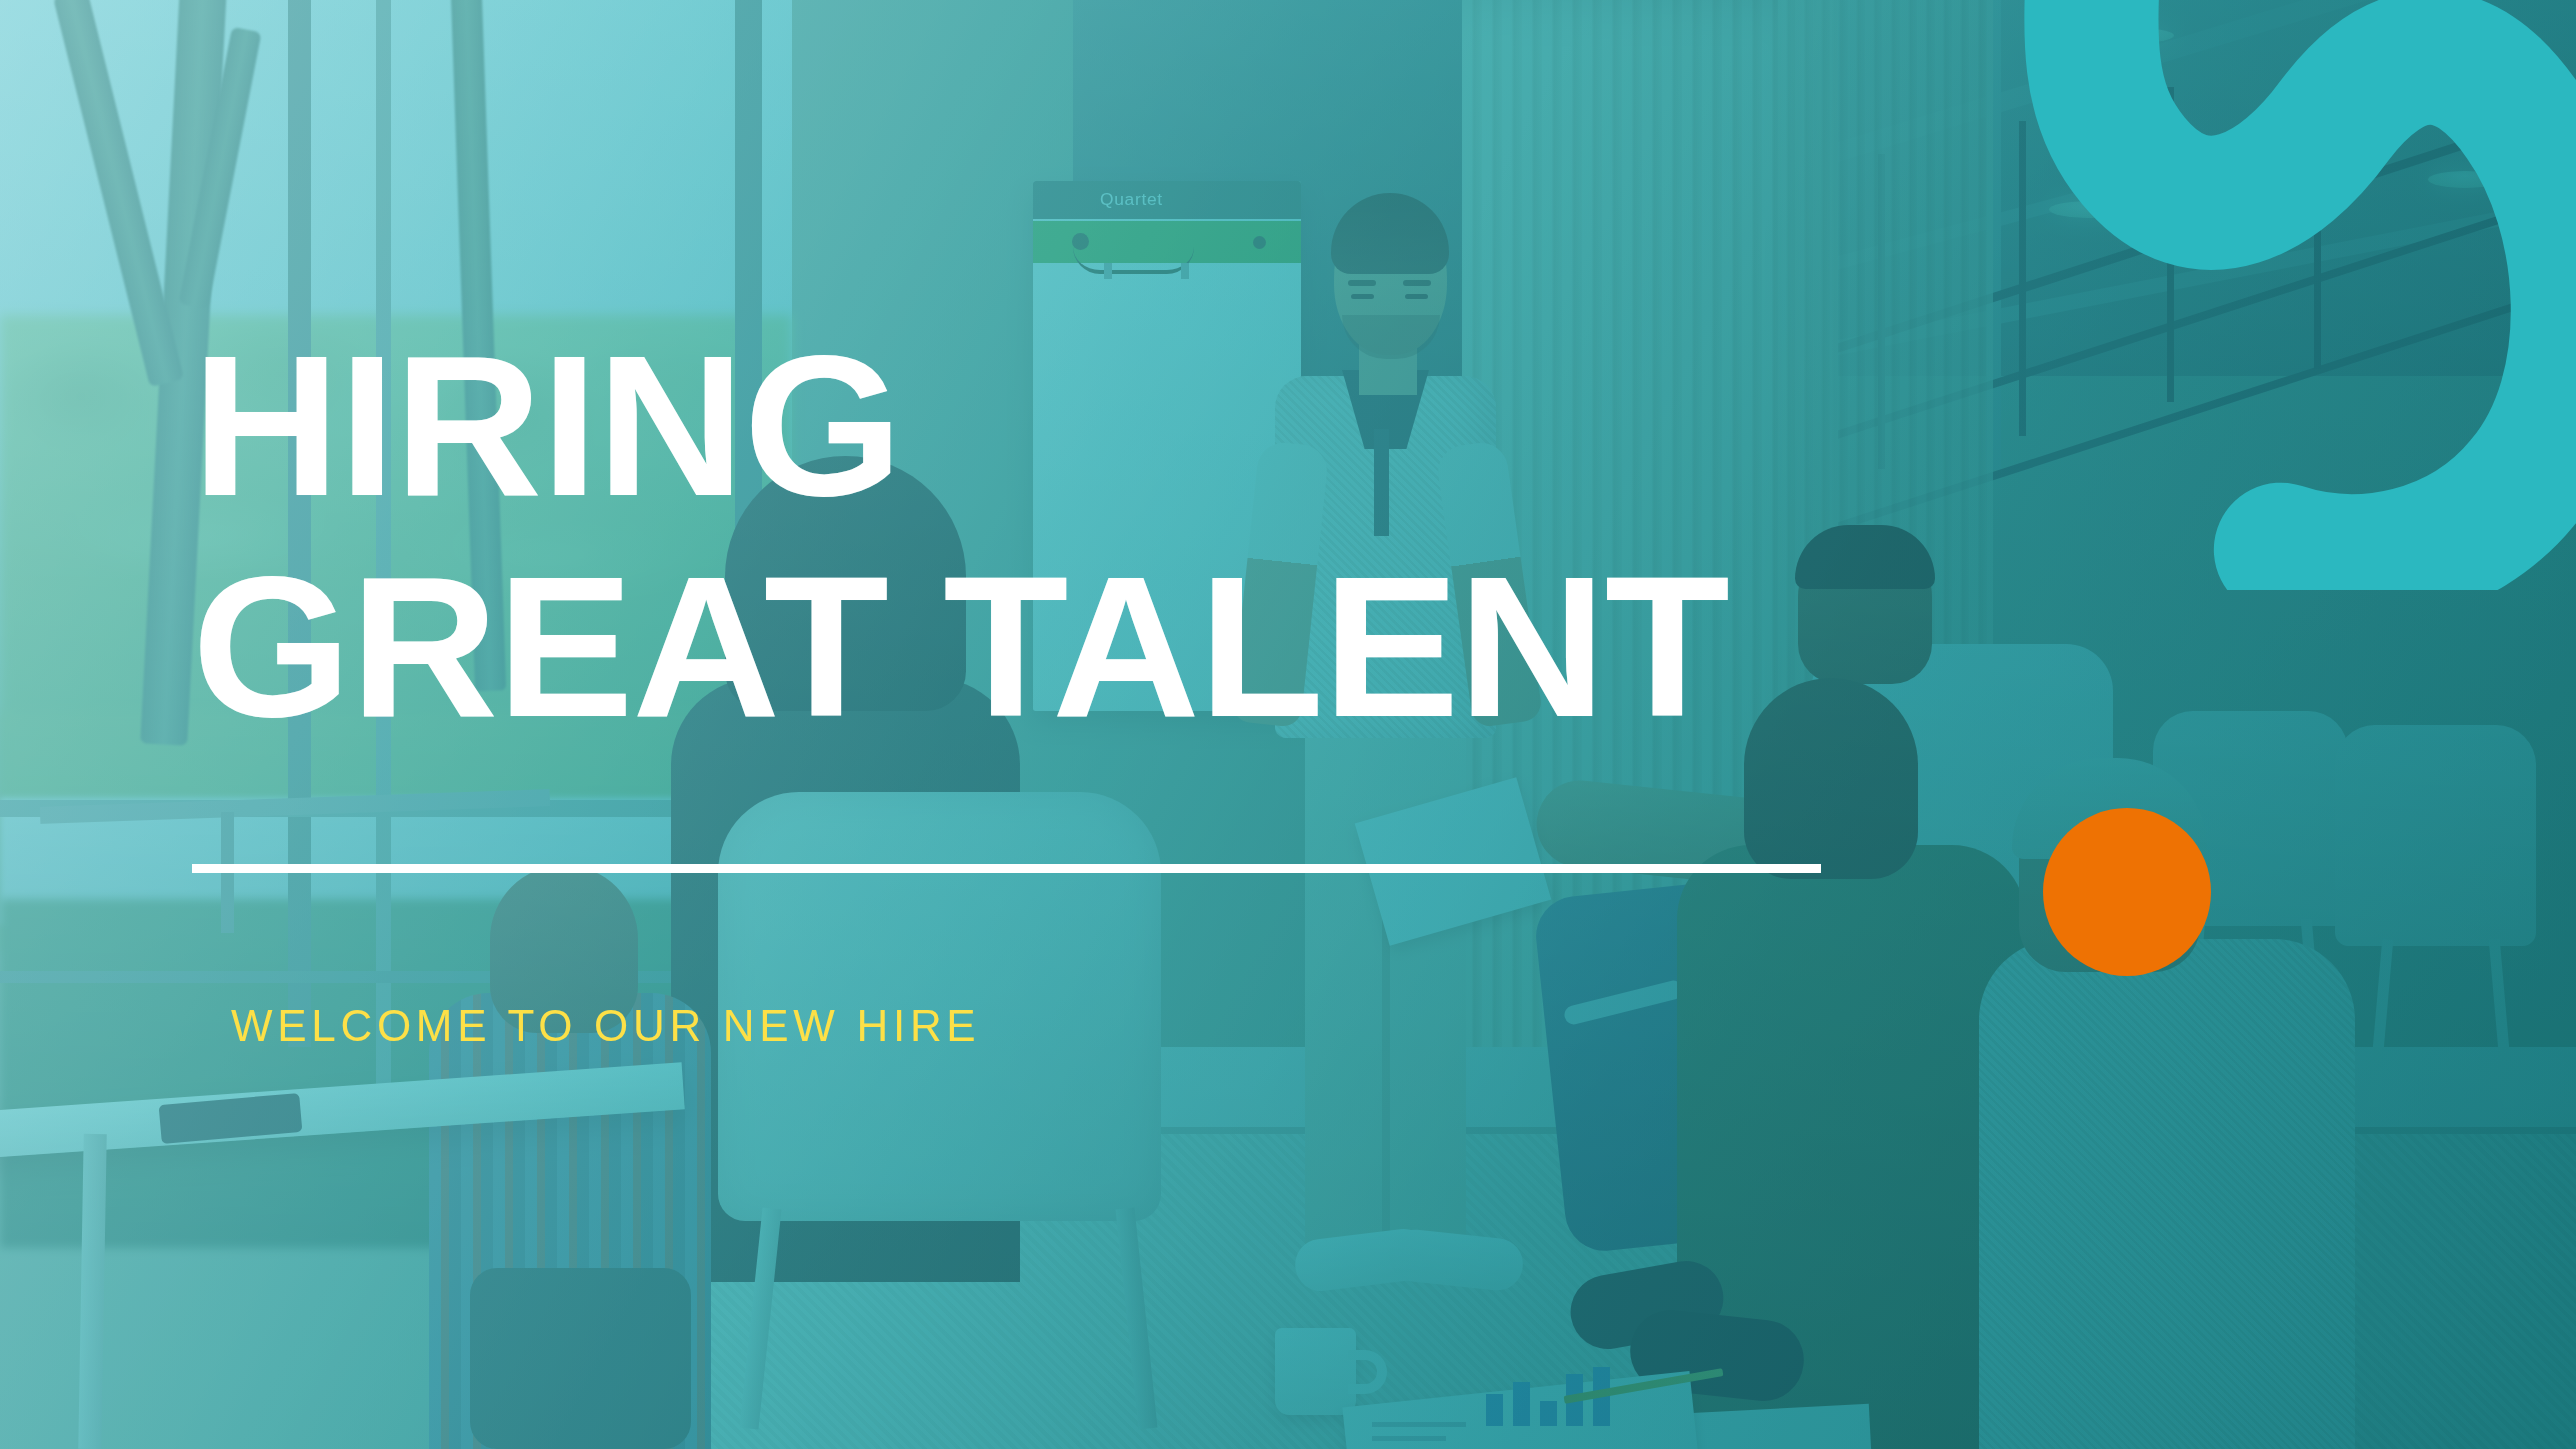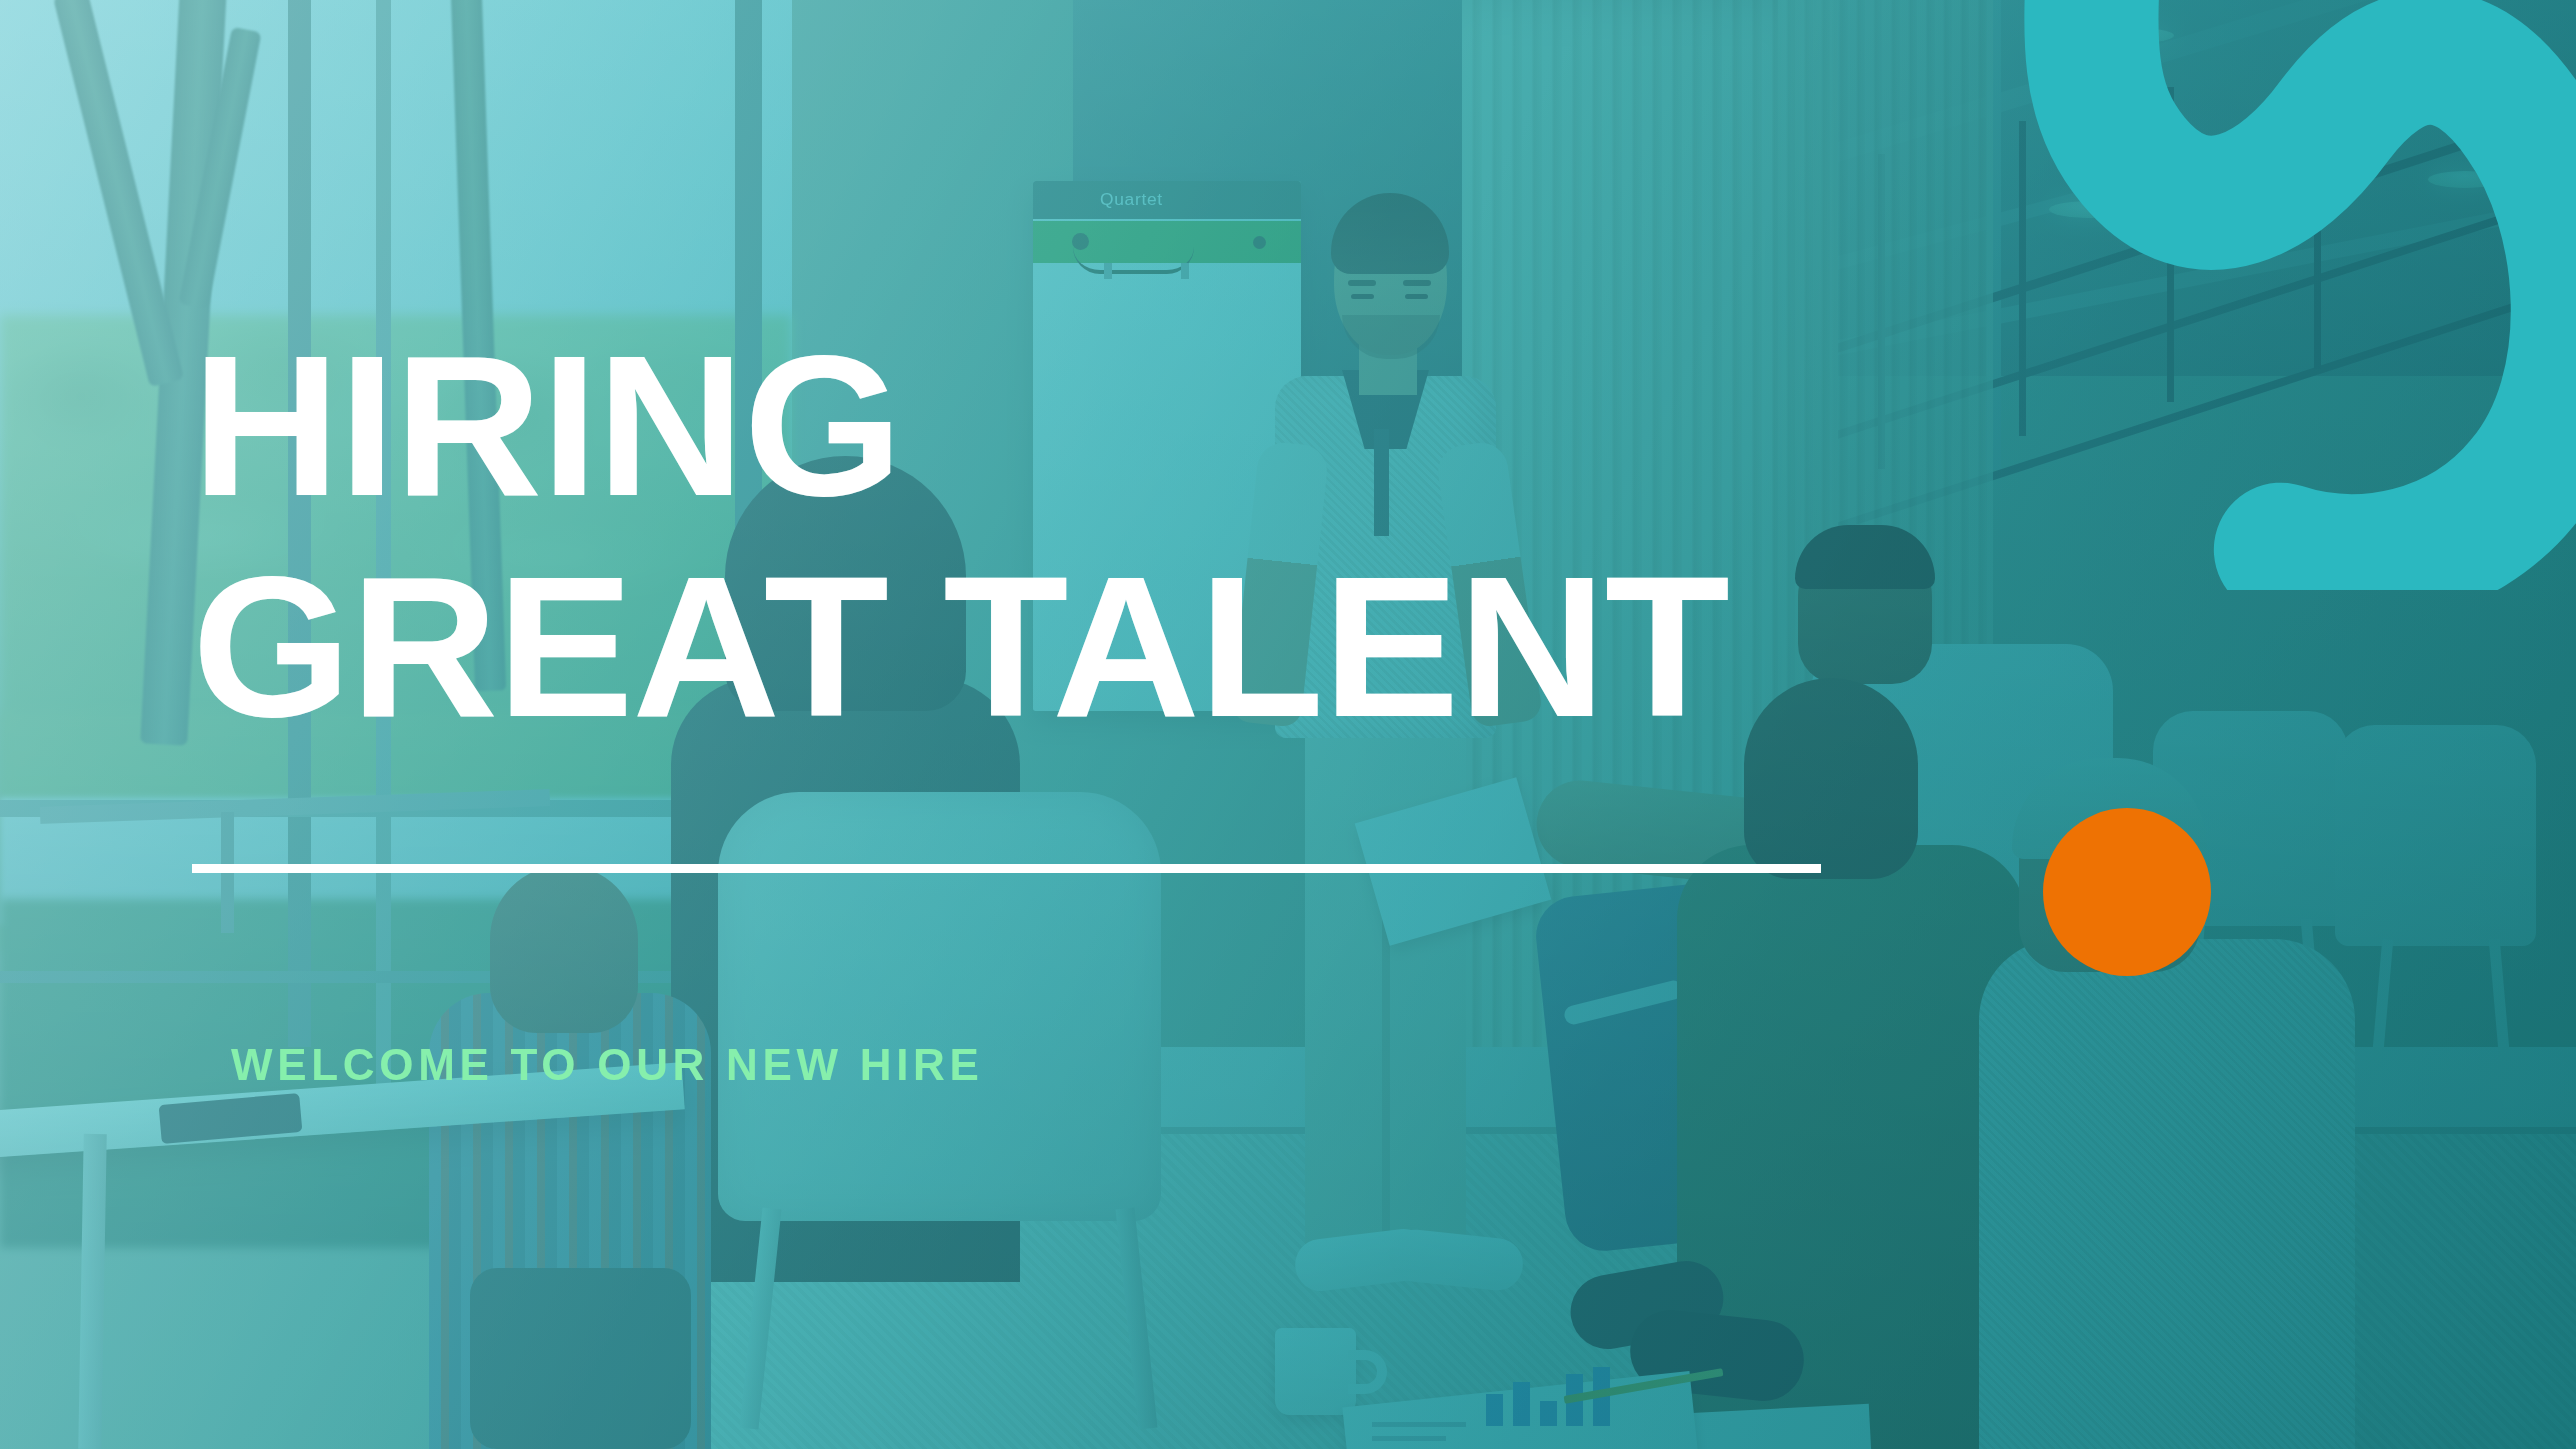--- a/index.html
+++ b/index.html
@@ -300,27 +300,26 @@
   }
   .headline .l2 { display:block; }
 
   .divider {
     position:absolute; left:192px; top:864px;
     width:1629px; height:8.7px; background:#ffffff;
   }
 
   .subtitle {
     position:absolute; left:231px; top:1001px;
-    color:#86efac;
+    color:#fde047;
     font-family:"Liberation Sans Narrow","Liberation Sans", sans-serif;
-    font-weight:bold;
+    font-weight:normal;
     font-size:44px;
     letter-spacing:4.7px;
     white-space:nowrap;
-    margin-top:39px;
   }
 </style>
 </head>
 <body>
 
 <div id="stage">
 
   <div class="photo">
 
     <div class="win-sky"></div>

